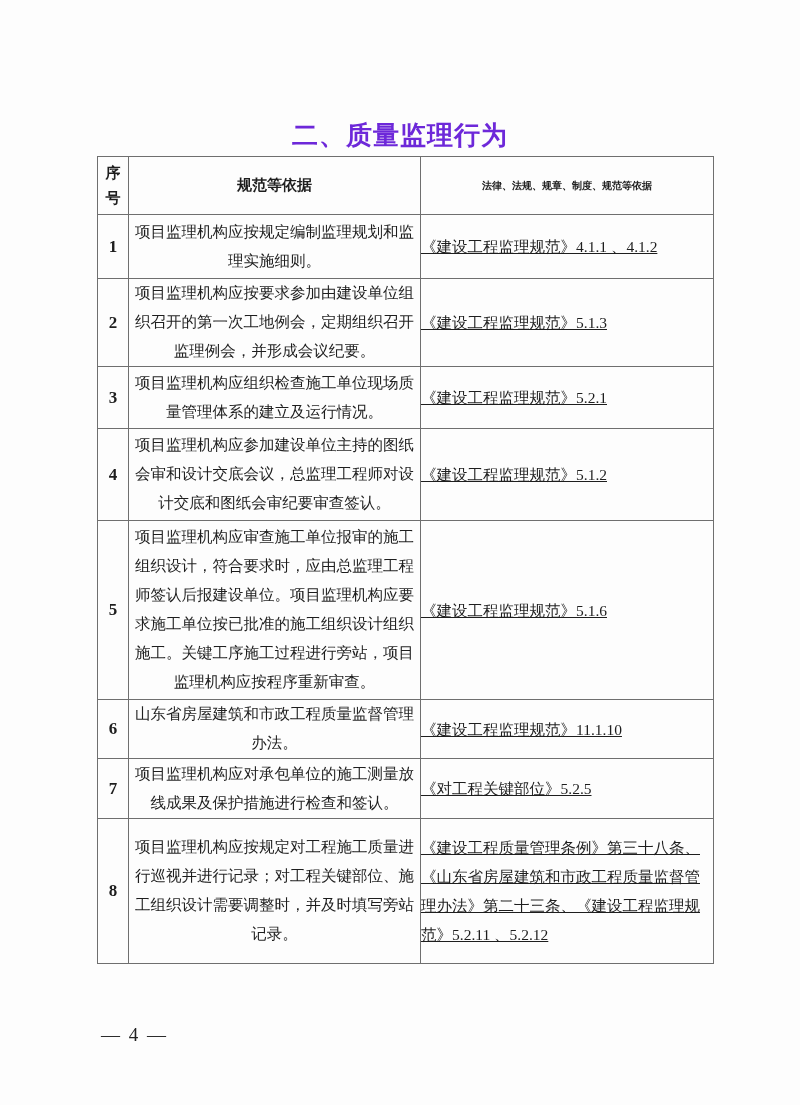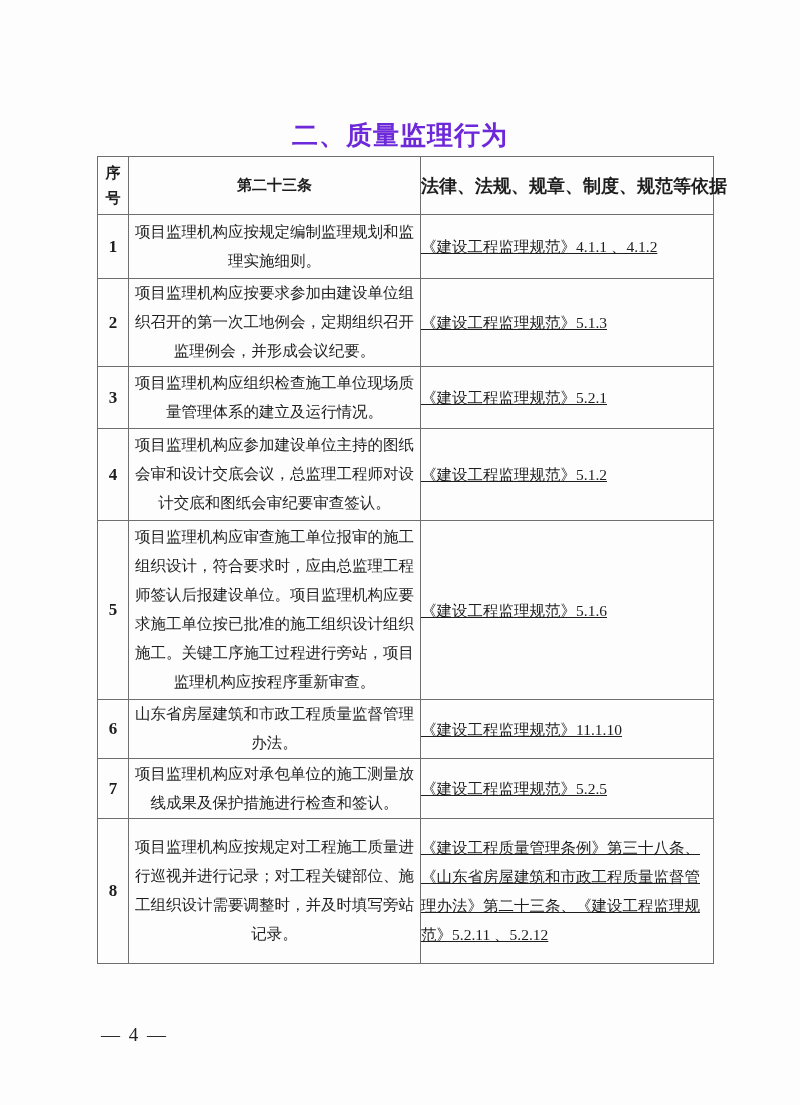--- a/index.html
+++ b/index.html
@@ -55,21 +55,21 @@
     .hdr-row { height: 58px; }
     th {
       font-weight: bold;
       font-size: 15px;
       text-align: center;
     }
     th.no-head {
       line-height: 25px;
     }
     th.basis-head {
-      font-size: 18px;
+      font-size: 10px;
       white-space: nowrap;
     }
     td.no {
       text-align: center;
       font-weight: bold;
       font-size: 17px;
       font-family: "Liberation Serif", "DejaVu Serif", serif;
     }
     td.duty-cell {
       padding: 3px 4px 3px 7px;
@@ -118,21 +118,21 @@
       <col class="c-no">
       <col class="c-duty">
       <col class="c-basis">
     </colgroup>
     <thead>
       <tr class="hdr-row">
         <th class="no-head">
           <div>序</div>
           <div>号</div>
         </th>
-        <th>第二十三条</th>
+        <th>规范等依据</th>
         <th class="basis-head">法律、法规、规章、制度、规范等依据</th>
       </tr>
     </thead>
     <tbody>
       <tr class="row-1">
         <td class="no">1</td>
         <td class="duty-cell">项目监理机构应按规定编制监理规划和监理实施细则。</td>
         <td class="basis-cell basis-top basis-text">《建设工程监理规范》4.1.1 、4.1.2</td>
       </tr>
       <tr class="row-2">
@@ -156,21 +156,21 @@
         <td class="basis-cell basis-mid basis-text">《建设工程监理规范》5.1.6</td>
       </tr>
       <tr class="row-6">
         <td class="no">6</td>
         <td class="duty-cell">山东省房屋建筑和市政工程质量监督管理办法。</td>
         <td class="basis-cell basis-top basis-text">《建设工程监理规范》11.1.10</td>
       </tr>
       <tr class="row-7">
         <td class="no">7</td>
         <td class="duty-cell">项目监理机构应对承包单位的施工测量放线成果及保护措施进行检查和签认。</td>
-        <td class="basis-cell basis-top basis-text">《建设工程监理规范》5.2.5</td>
+        <td class="basis-cell basis-top basis-text">《对工程关键部位》5.2.5</td>
       </tr>
       <tr class="row-8">
         <td class="no">8</td>
         <td class="duty-cell">项目监理机构应按规定对工程施工质量进行巡视并进行记录；对工程关键部位、施工组织设计需要调整时，并及时填写旁站记录。</td>
         <td class="basis-cell basis-row8 basis-text">《建设工程质量管理条例》第三十八条、《山东省房屋建筑和市政工程质量监督管理办法》第二十三条、《建设工程监理规范》5.2.11 、5.2.12</td>
       </tr>
     </tbody>
   </table>
 
   <div class="page-number">— 4 —</div>

